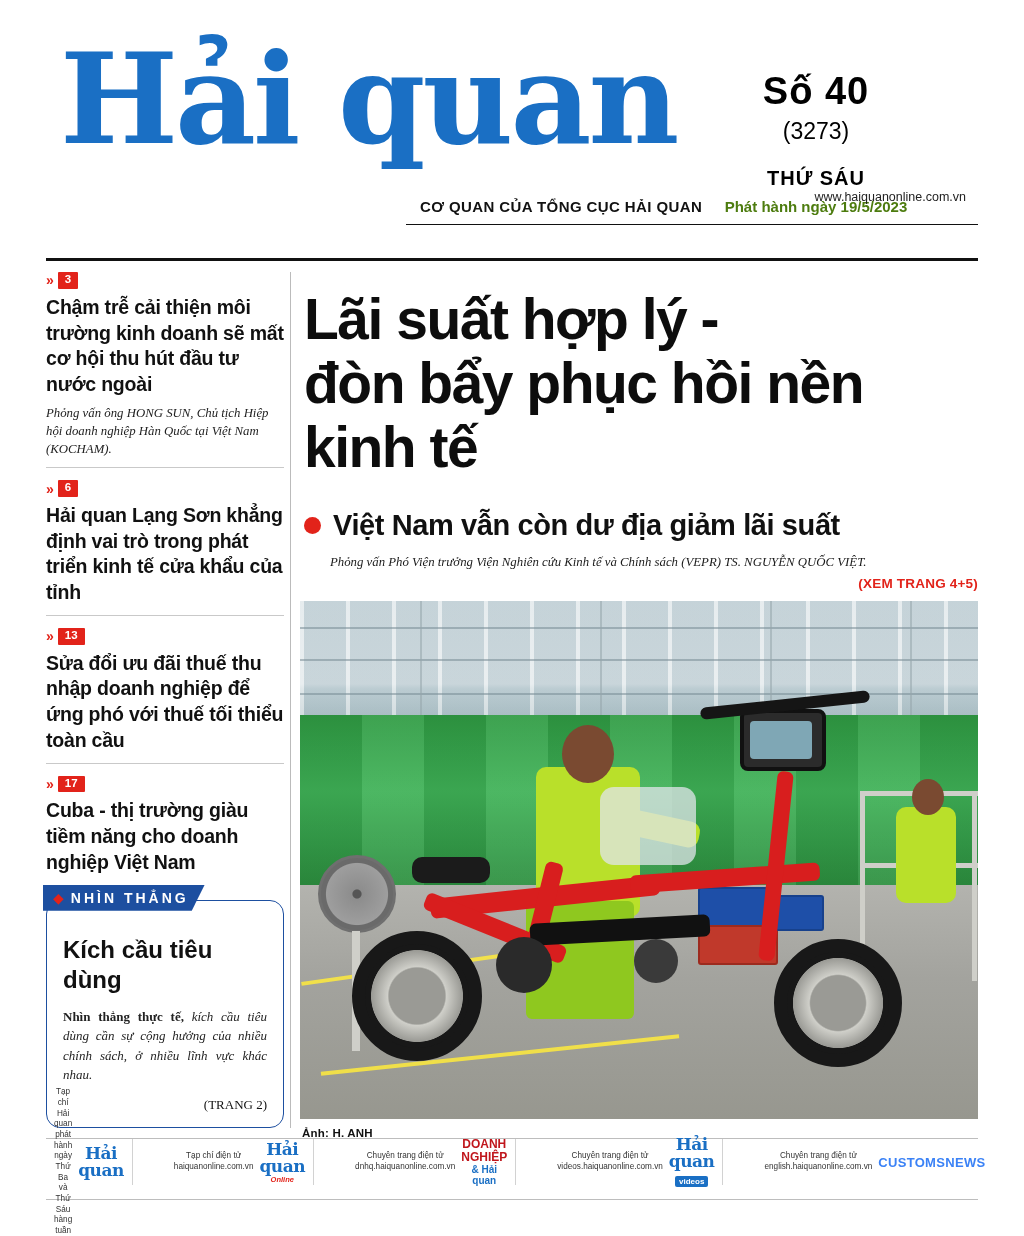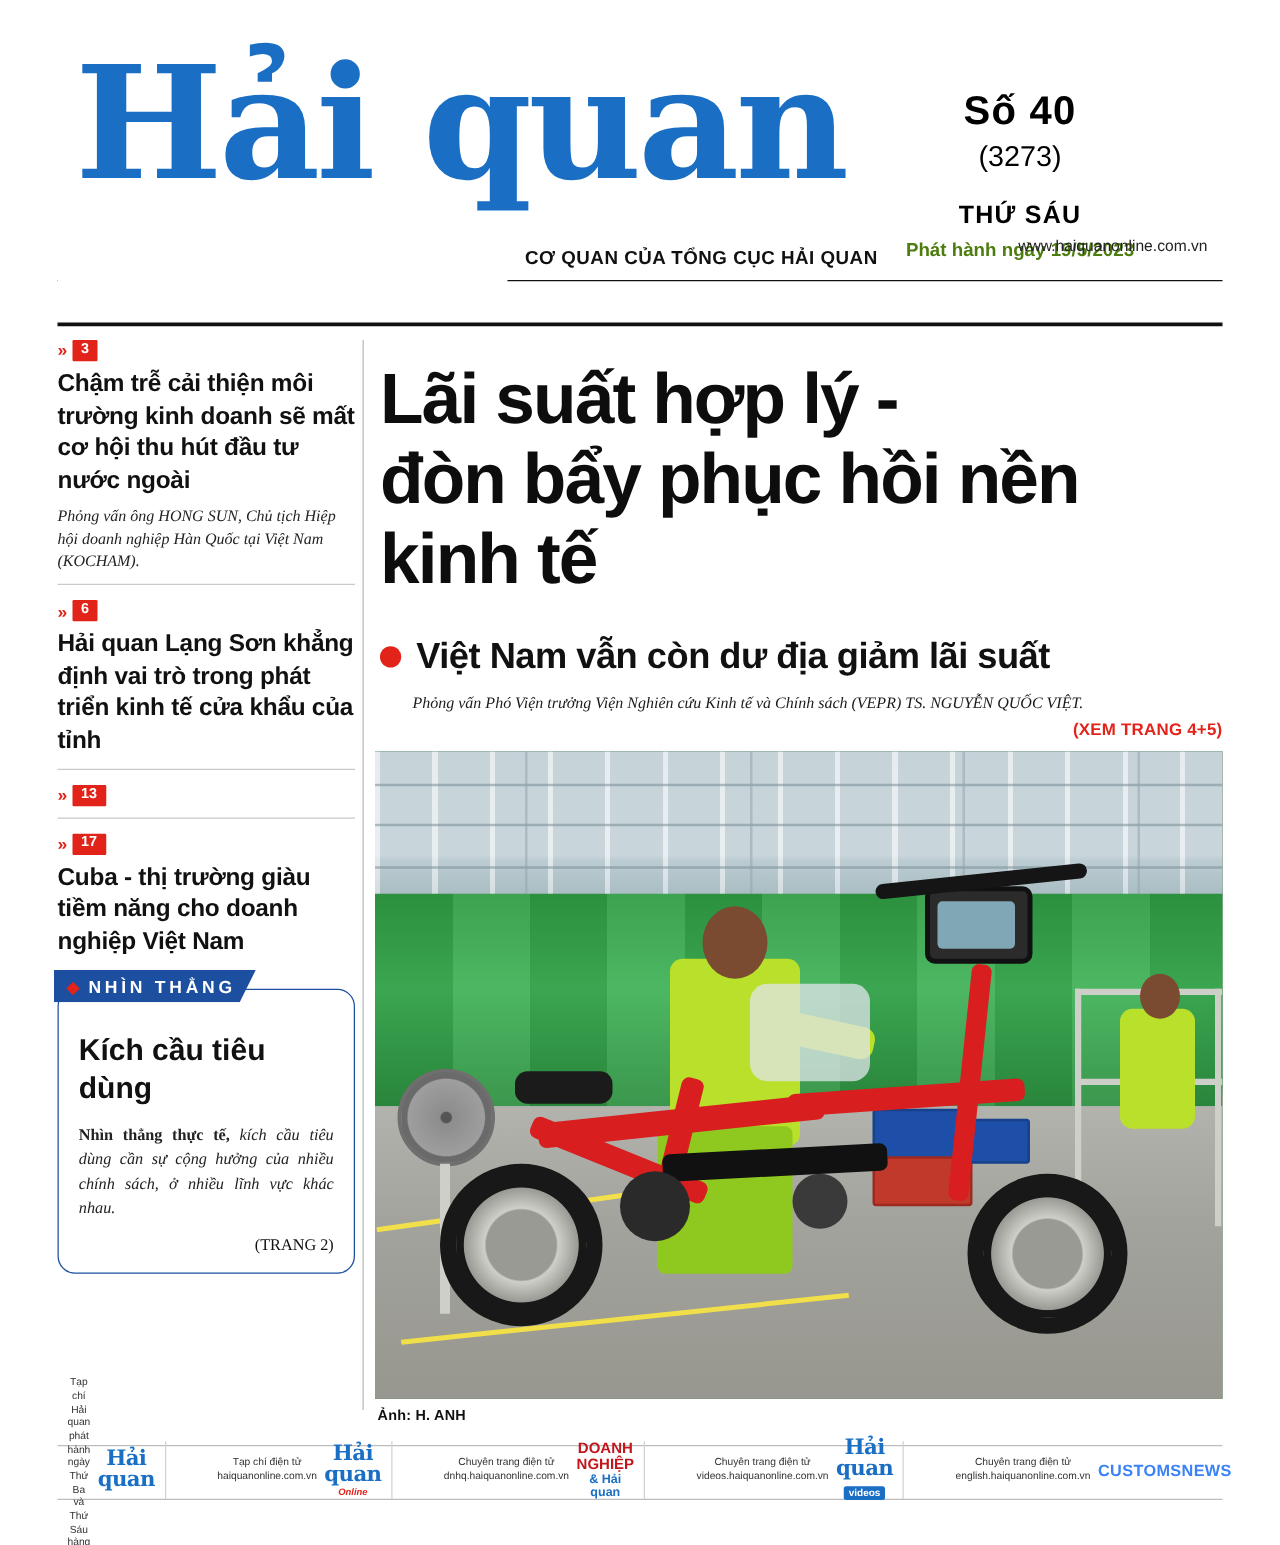--- a/index.html
+++ b/index.html
@@ -47,21 +47,21 @@
     margin-top: -6px;
   }
   .mast-right {
     position: absolute;
     right: 58px;
     top: 72px;
     width: 300px;
     text-align: center;
   }
   .issue-no {
-    font-size: 32px;
+    font-size: 38px;
     font-weight: bold;
     color: #000;
     letter-spacing: 1px;
     line-height: 1;
   }
   .issue-sub {
     font-size: 23px;
     color: #000;
     margin-top: 8px;
   }
@@ -416,25 +416,25 @@
     color: #111;
     letter-spacing: 0.2px;
   }
 
   
   .footer {
     position: absolute;
     left: 46px;
     right: 46px;
     bottom: 36px;
-    height: 44px;
+    height: 62px;
     border-top: 1px solid #bdbdbd;
     border-bottom: 1px solid #bdbdbd;
     display: flex;
-    align-items: flex-end;
+    align-items: flex-start;
     gap: 33px;
   }
   .fcell {
     flex: 1 1 0;
     padding: 0 8px;
     text-align: center;
     border-right: 1px solid #d2d2d2;
     height: 46px;
     display: flex;
     flex-direction: column;
@@ -534,20 +534,21 @@
         </div>
         <div class="teaser-title">Hải quan Lạng Sơn khẳng định vai trò trong phát triển kinh tế cửa khẩu của tỉnh</div>
         <div class="teaser-hr"></div>
       </div>
 
       <div class="teaser">
         <div class="pagetag">
           <span class="chev">»</span>
           <span class="pagenum">13</span>
         </div>
+        <div class="teaser-title">Sửa đổi ưu đãi thuế thu nhập doanh nghiệp để ứng phó với thuế tối thiểu toàn cầu</div>
         <div class="teaser-hr"></div>
       </div>
 
       <div class="teaser">
         <div class="pagetag">
           <span class="chev">»</span>
           <span class="pagenum">17</span>
         </div>
         <div class="teaser-title">Cuba - thị trường giàu tiềm năng cho doanh nghiệp Việt Nam</div>
       </div>

